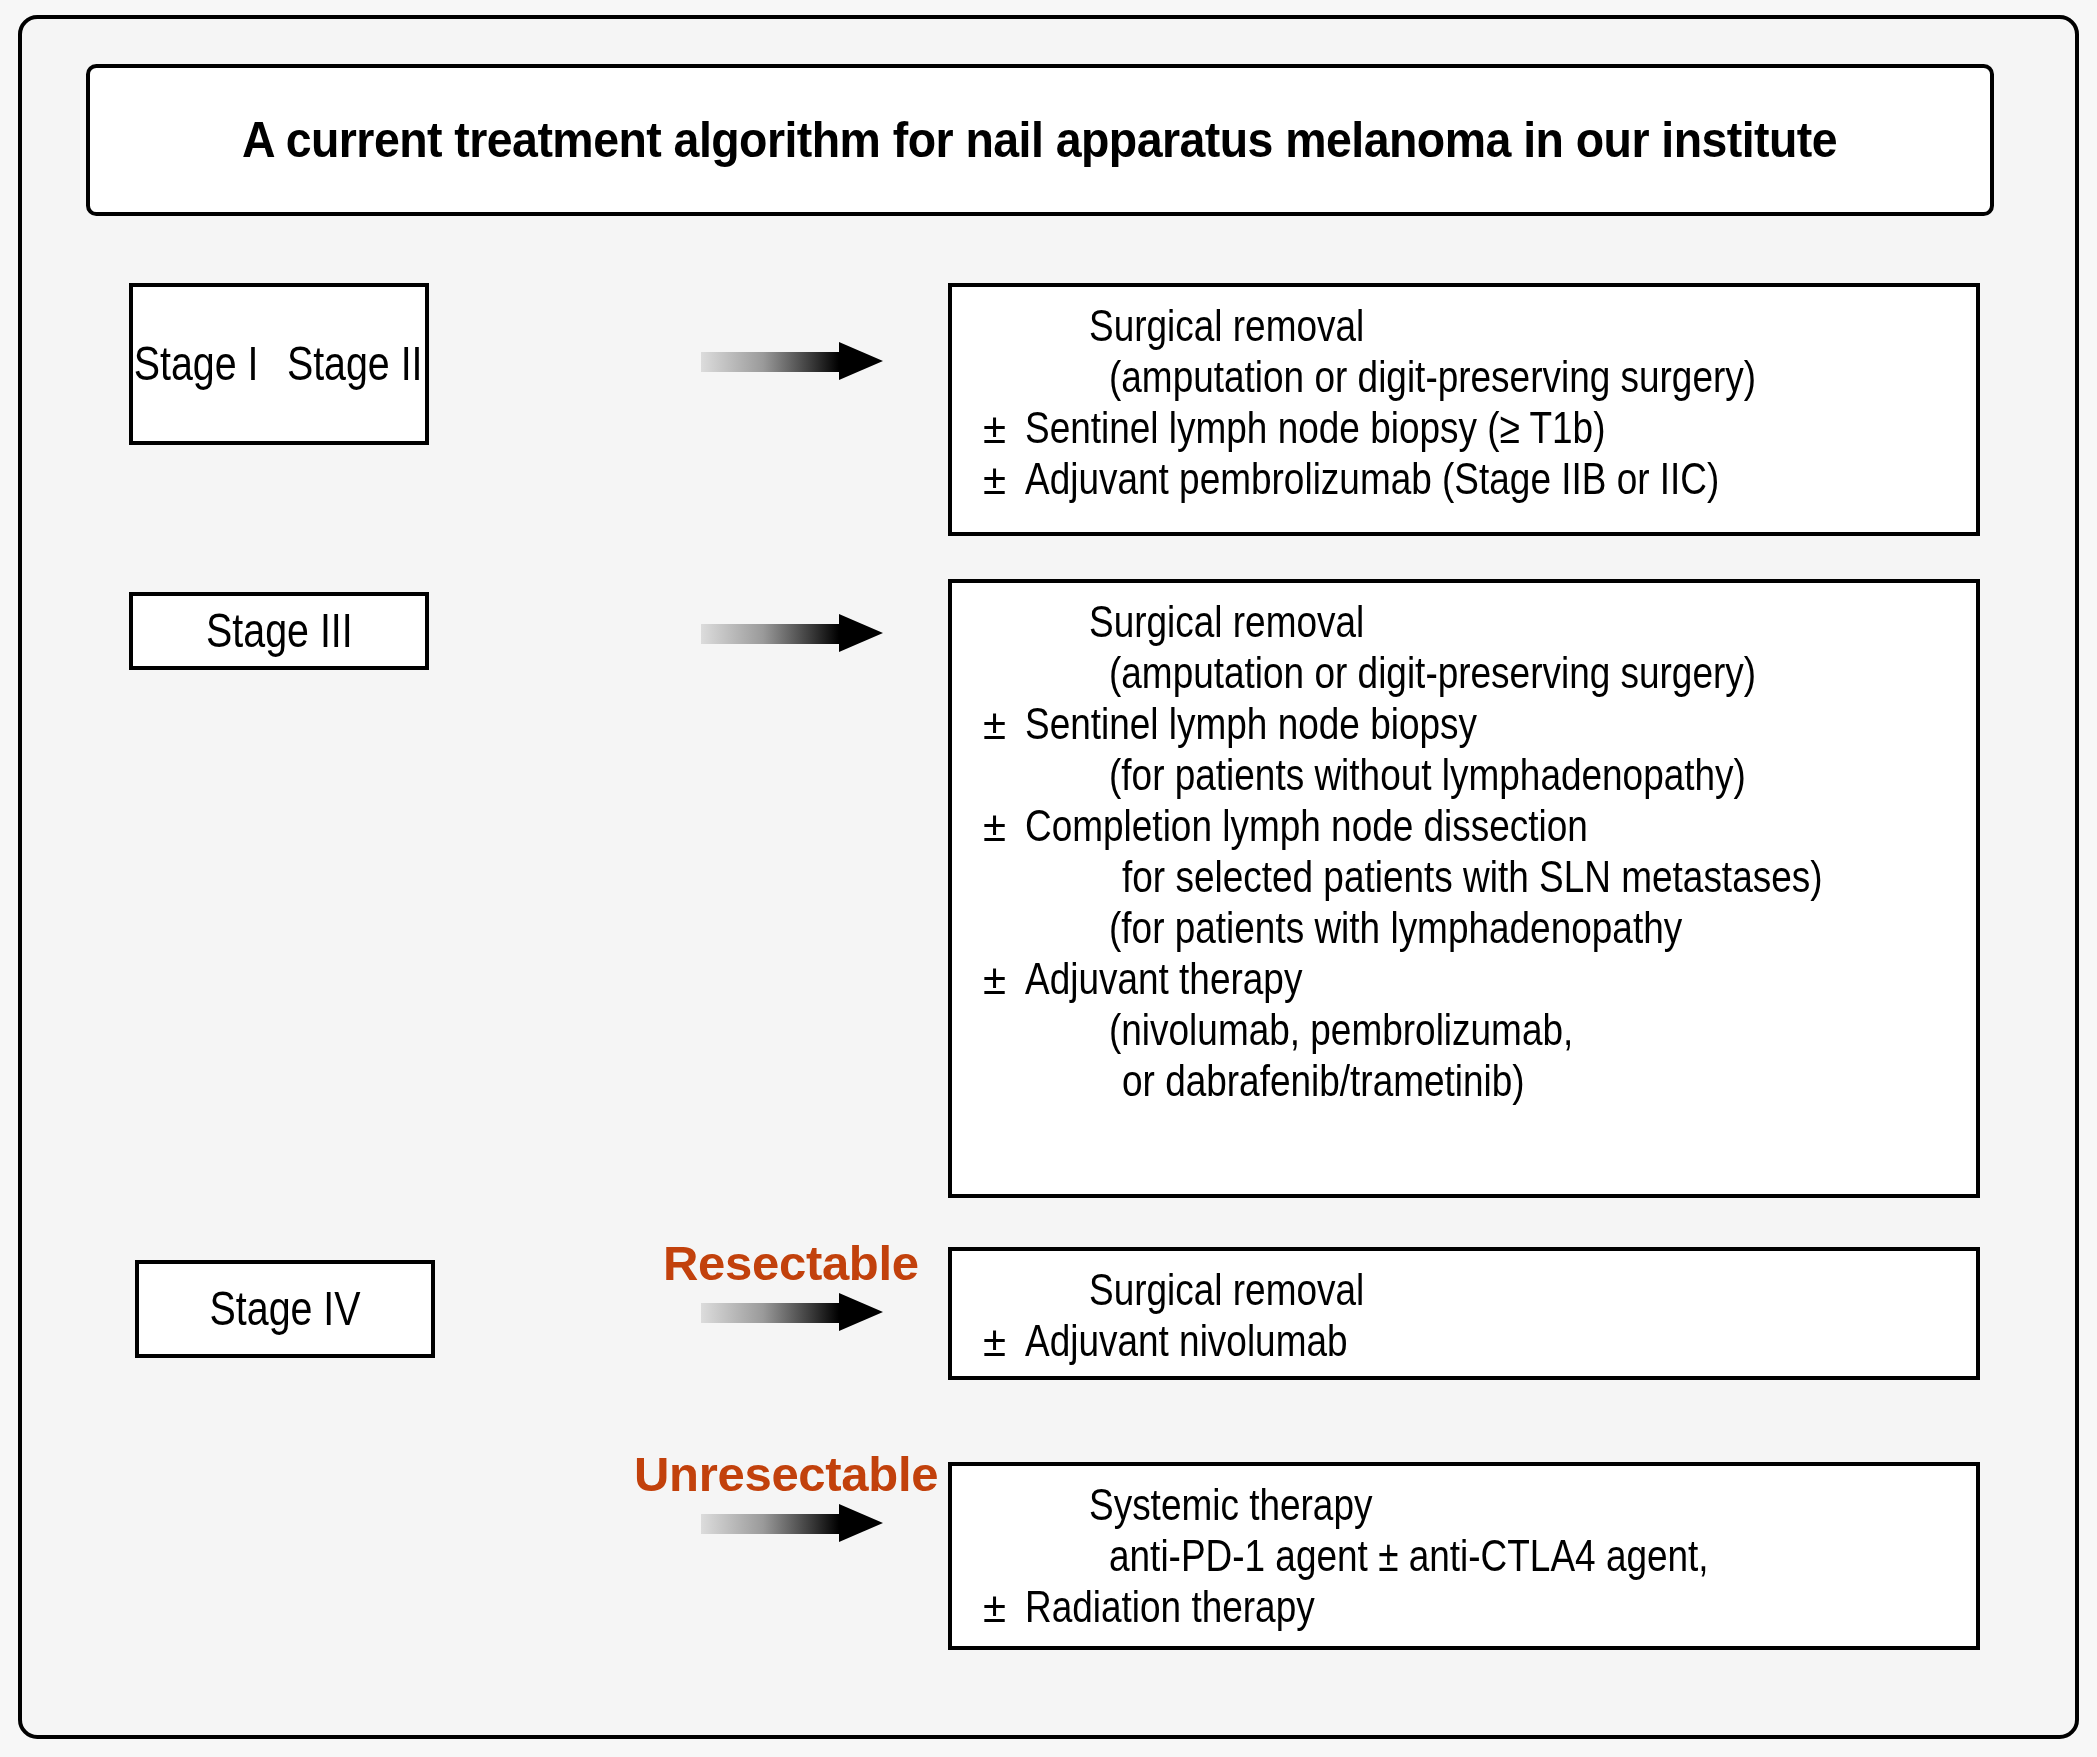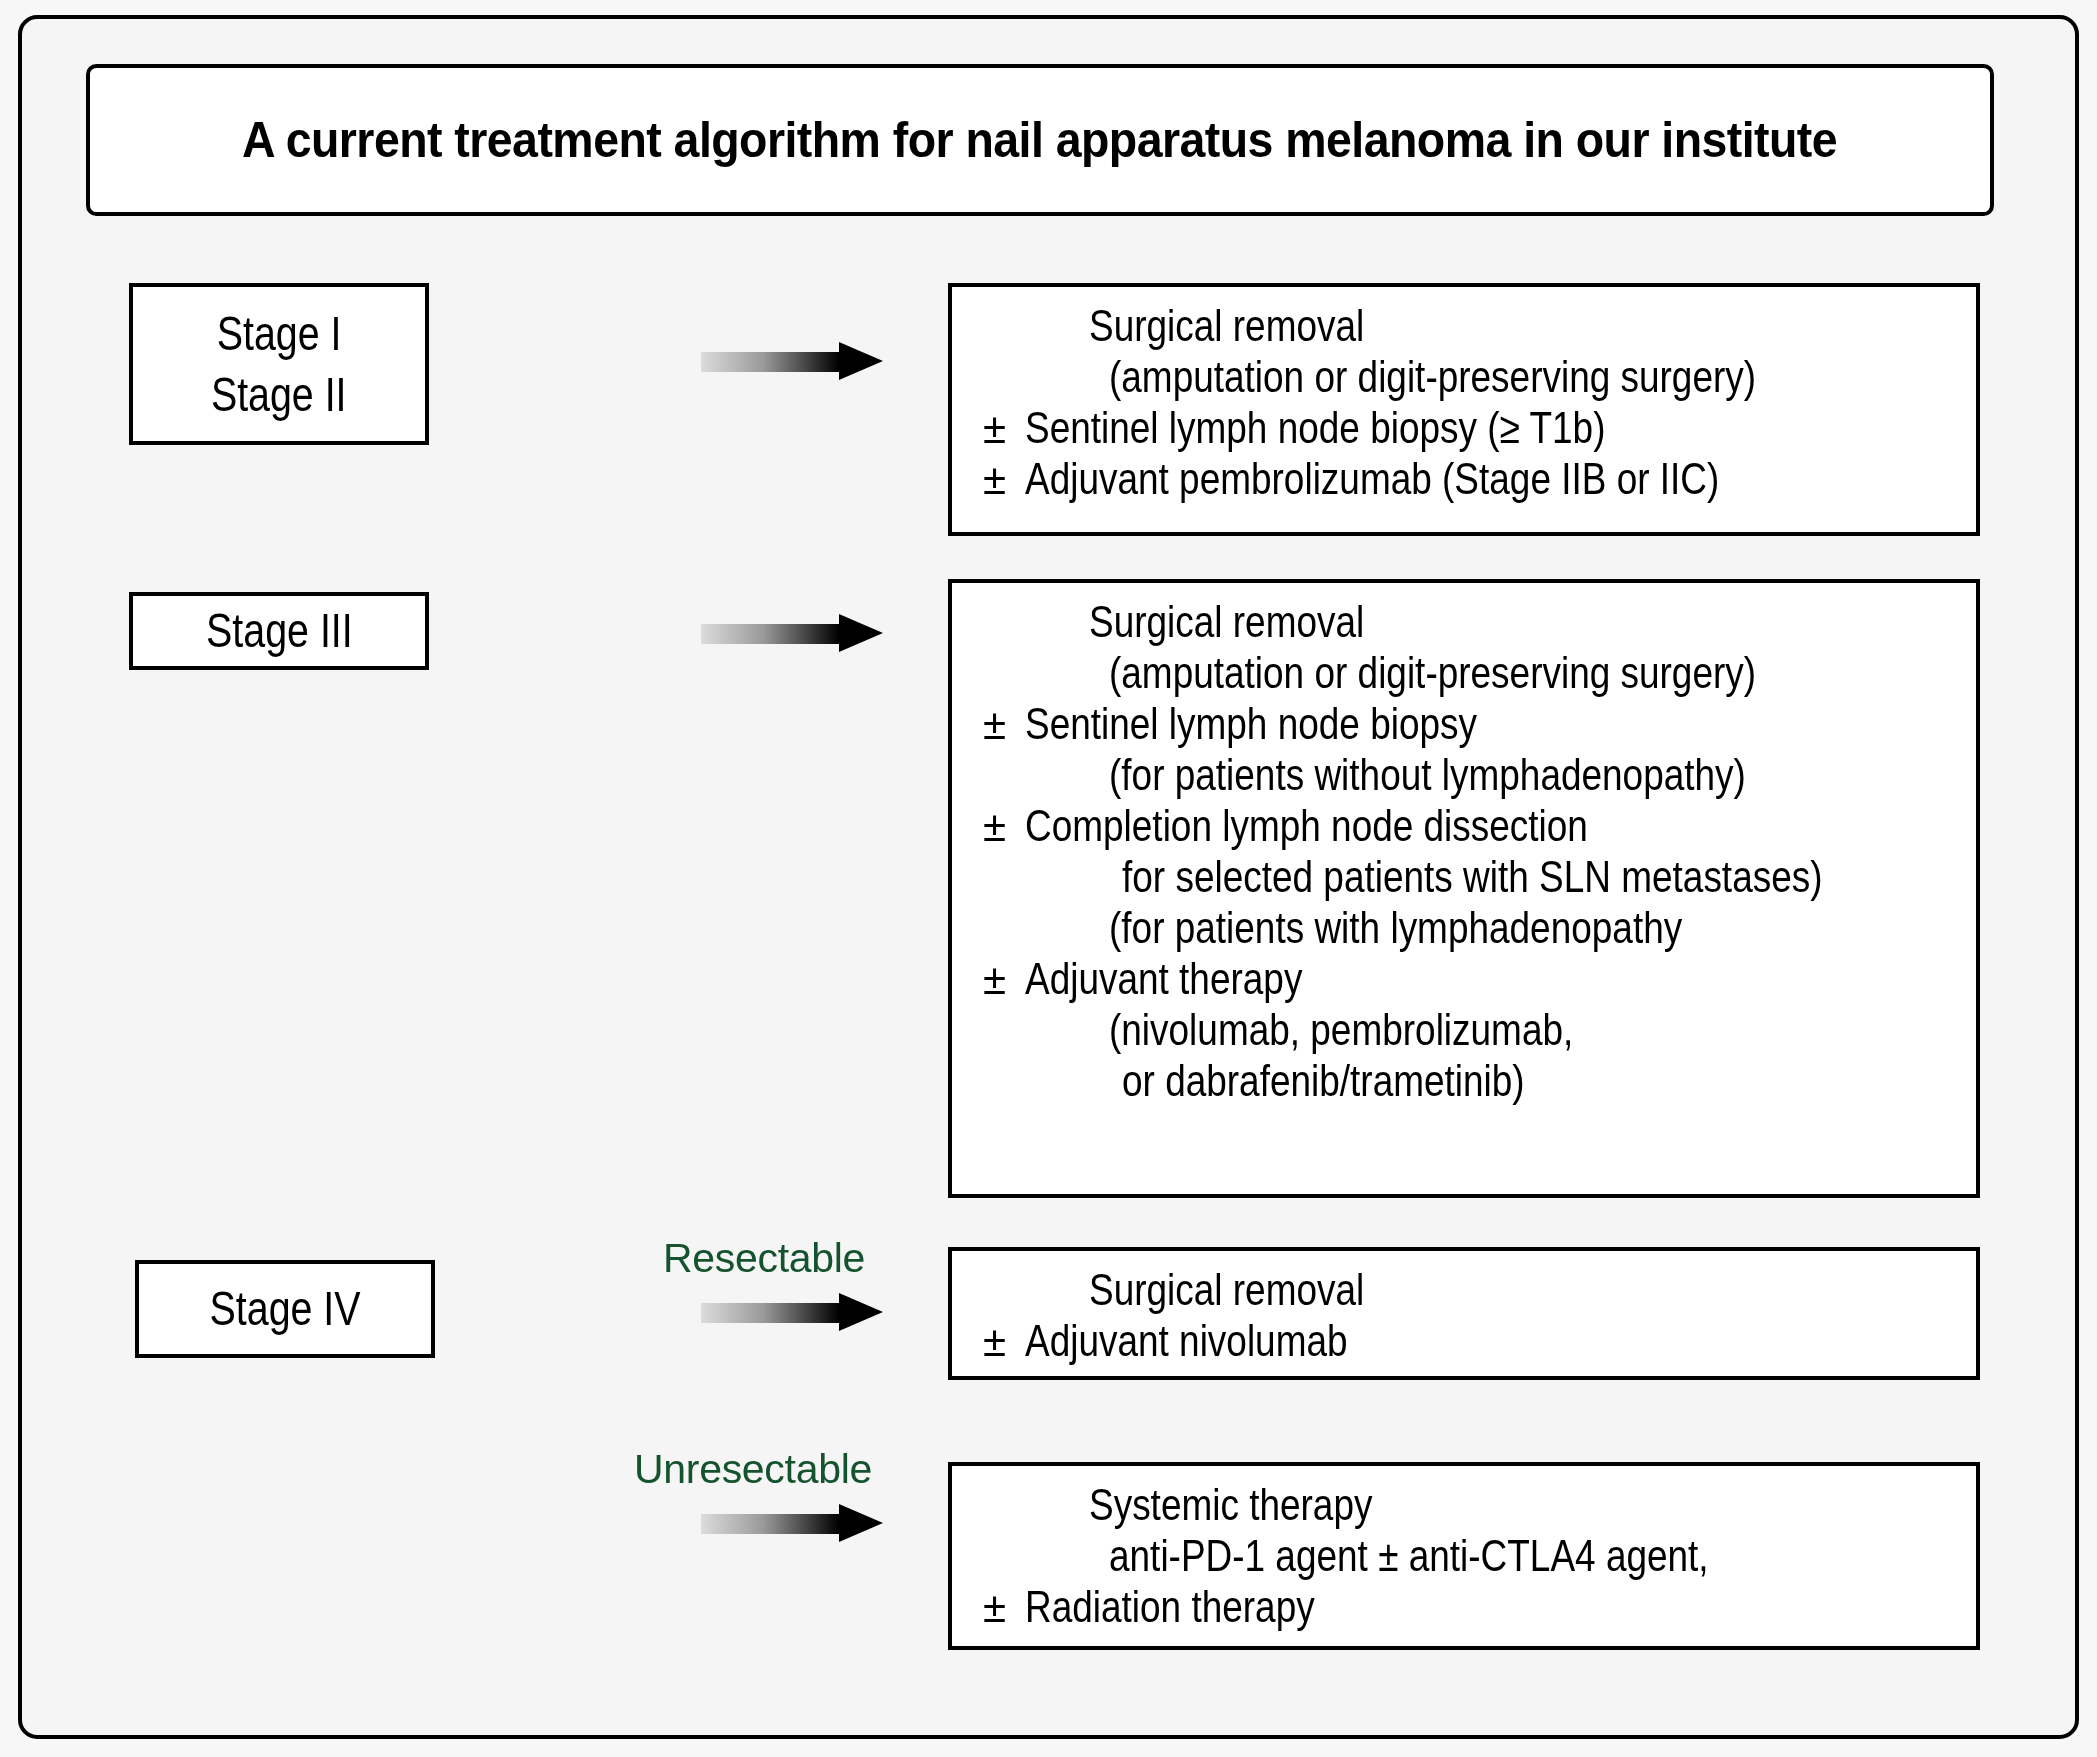--- a/index.html
+++ b/index.html
@@ -54,21 +54,21 @@
     transform-origin: center center;
   }
 
   
   .stage-box {
     position: absolute;
     box-sizing: border-box;
     border: 4.5px solid #000000;
     background: #ffffff;
     display: flex;
-    flex-direction: column;
+    flex-direction: row;
     align-items: center;
     justify-content: center;
   }
   .stage-line {
     font-size: 48px;
     color: #000000;
     line-height: 1.28;
     white-space: nowrap;
     transform: scaleX(0.82);
     transform-origin: center center;
@@ -146,24 +146,25 @@
   #arrow-2 .head  { left: 138px; }
   #arrow-3 { left: 701px; top: 1293px; width: 181px; }
   #arrow-3 .shaft { width: 138px; }
   #arrow-3 .head  { left: 138px; }
   #arrow-4 { left: 701px; top: 1504px; width: 181px; }
   #arrow-4 .shaft { width: 138px; }
   #arrow-4 .head  { left: 138px; }
 
   .arrow-label {
     position: absolute;
-    font-size: 41px;
-    color: #14532d;
+    font-size: 49px;
+    color: #c2410c;
     white-space: nowrap;
     letter-spacing: -0.3px;
+    font-weight: bold;
   }
   #label-resectable   { left: 663px; top: 1235px; }
   #label-unresectable { left: 634px;  top: 1446px; }
 </style>
 </head>
 <body>
 
 <div id="figure">
 
   <div class="outer-frame"></div>

